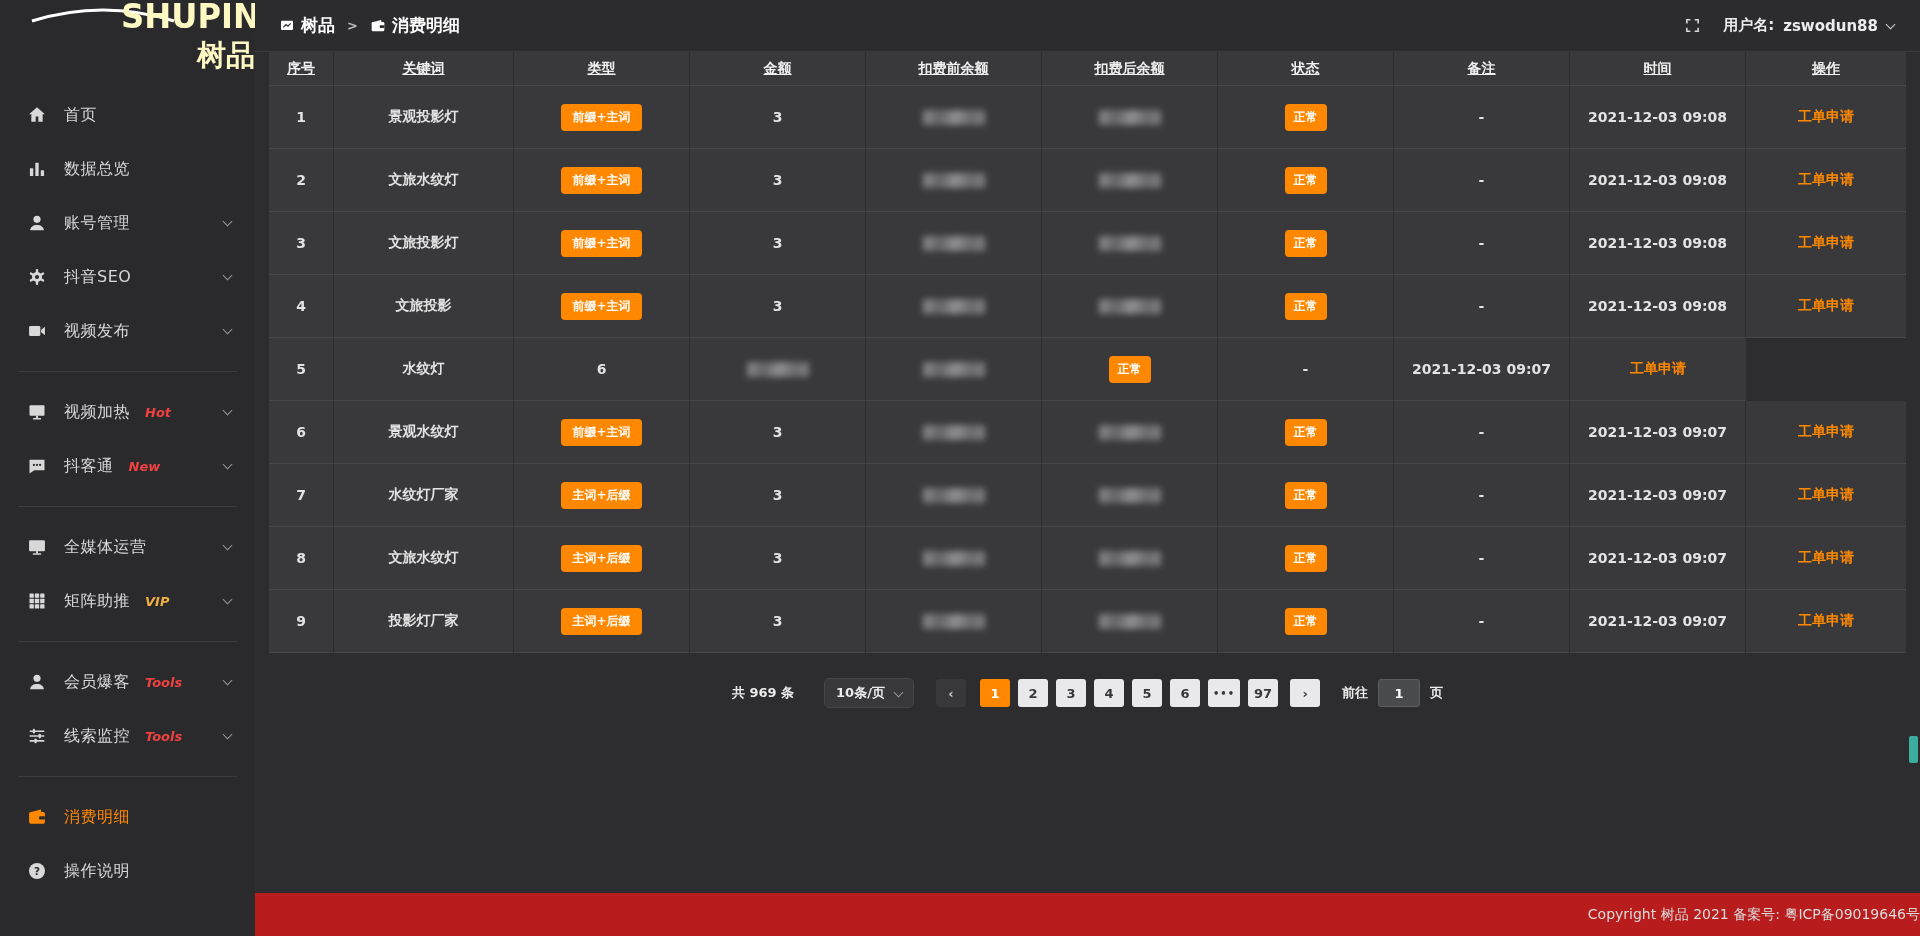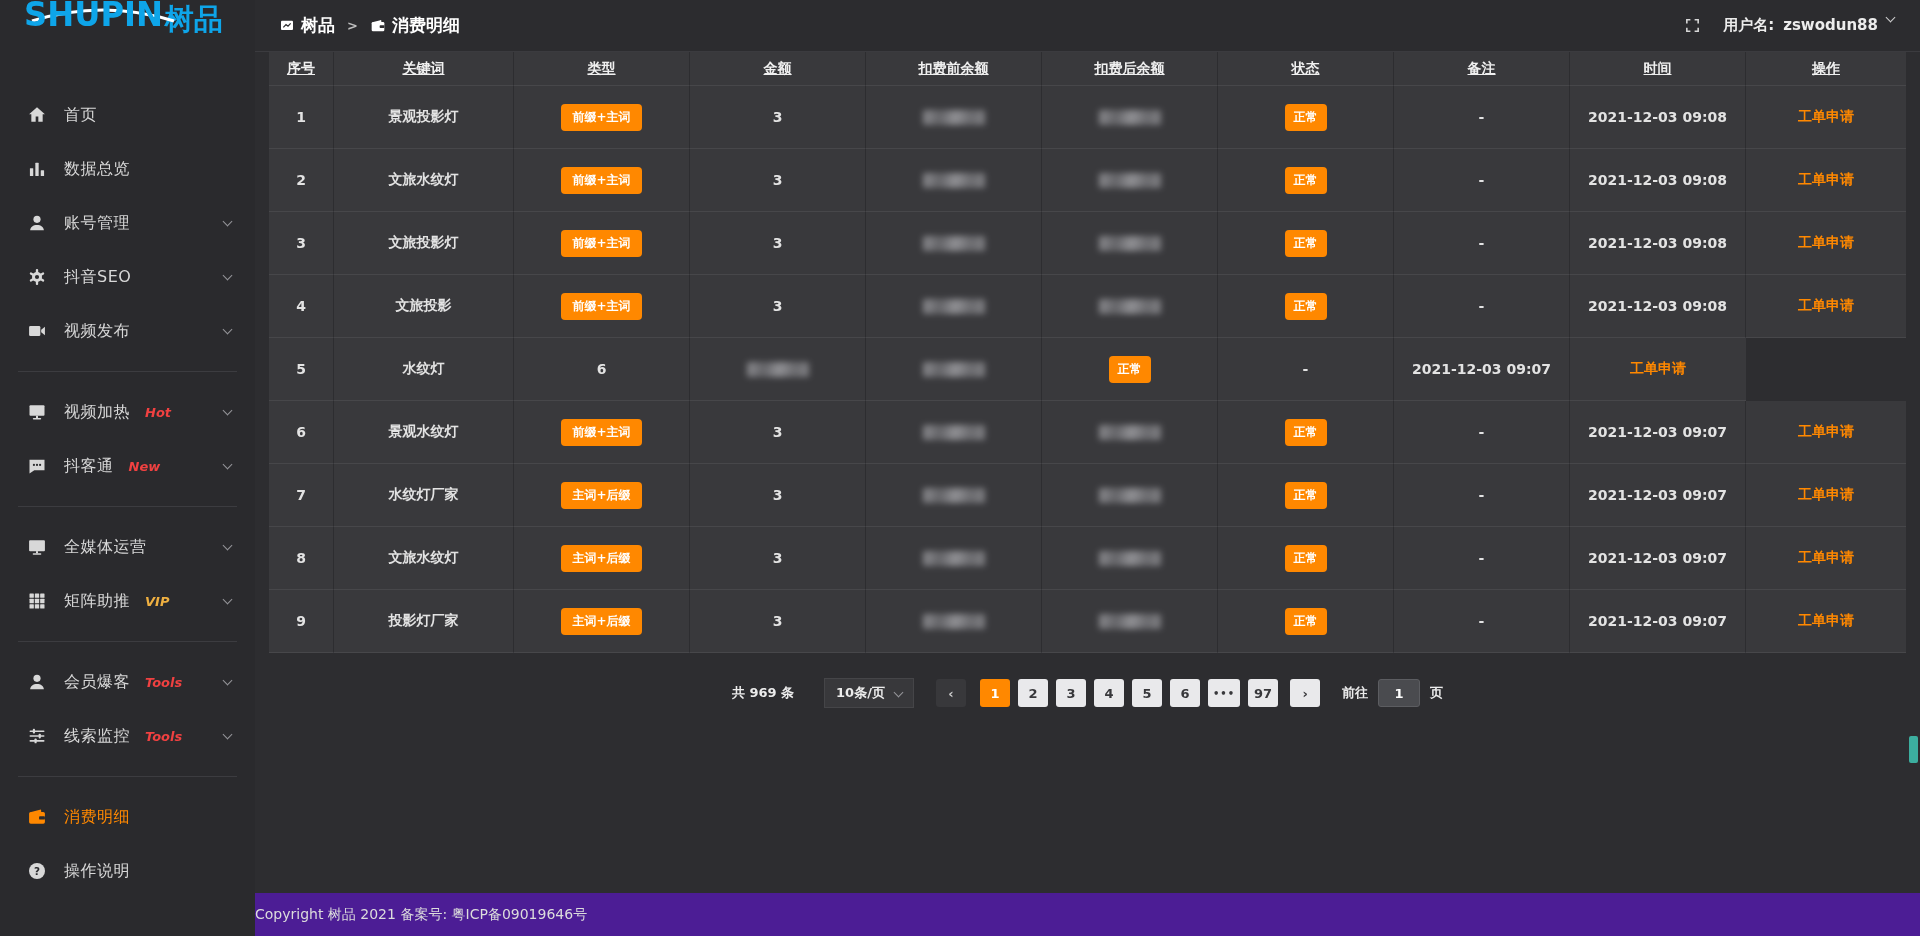--- a/index.html
+++ b/index.html
@@ -2,21 +2,21 @@
 <html><head>
 <meta charset="utf-8">
 <style>
   * { box-sizing: border-box; margin: 0; padding: 0; }
   html,body { width:1920px; height:936px; overflow:hidden; }
   body { background:#2d2d30; font-family:"DejaVu Sans","Liberation Sans",sans-serif; }
   .app { display:flex; width:1920px; height:936px; }
 
   
   .sidebar { width:255px; flex-shrink:0; background:#2a2a2d; }
-  .logo { height:74px; display:flex; padding:0 0 12px 24px; position:relative; color:#0ea5e9; cursor:pointer; }
+  .logo { height:74px; display:flex; align-items:flex-end; padding:0 0 12px 24px; position:relative; color:#fef9c3; cursor:pointer;flex-direction:column; }
   .logo-arc { position:absolute; top:7px; left:28px; }
   .logo-main { font-size:31px; font-weight:900; letter-spacing:0px; transform:scale(1.04,1.08); transform-origin:left bottom; }
   .logo-sub { font-size:29px; font-weight:900; margin-left:7px; }
   .menu { padding-top:14px; }
   .side-item { height:54px; display:flex; align-items:center; padding:0 24px 0 27px; color:#d8d8d8; font-size:16px; cursor:pointer; }
   .side-item .icon { width:20px; height:20px; margin-right:17px; display:inline-flex; flex-shrink:0; }
   .side-item .icon svg { width:20px; height:20px; }
   .side-label { font-weight:400; letter-spacing:.5px; }
   .side-badge { font-style:italic; font-weight:800; font-size:13px; margin-left:15px; }
   .badge-red { color:#f04141; }
@@ -29,21 +29,21 @@
   
   .main { flex:1; position:relative; display:flex; flex-direction:column; }
   .topbar { height:52px; flex-shrink:0; display:flex; align-items:center; padding:0 26px 0 24px; border-bottom:1px solid #3b3b3f; background:#2c2c2f; color:#fff; }
   .crumb { display:flex; align-items:center; font-size:17px; font-weight:600; cursor:pointer; }
   .crumb .icon { display:inline-flex; margin-right:6px; }
   .crumb .icon svg { width:16px; height:16px; }
   .crumb-sep { color:#bfbfbf; margin:0 12px; font-size:13px; font-weight:700; }
   .topbar-right { margin-left:auto; display:flex; align-items:center; color:#ececec; }
   .fs-icon { display:inline-flex; margin-right:22px; cursor:pointer; }
   .fs-icon svg { width:17px; height:17px; }
-  .user-box { display:flex; align-items:flex-start; gap:9px; font-size:15px; font-weight:600; cursor:pointer; }
+  .user-box { display:flex; align-items:center; gap:9px; font-size:15px; font-weight:600; cursor:pointer; }
   .user-box .chev { margin-top:-2px; border-color:#cfcfcf; }
 
   
   .content { flex:1; padding:0 14px; }
   .balance { margin:30px 0 17px 11px; color:#fff; font-size:15px; font-weight:800; }
   .balance .val { margin-left:7px; }
 
   .t-row { display:grid; grid-template-columns:65px 180px repeat(7,1fr) 160px; }
   .t-cell { background:#39393c; min-height:63px; display:flex; align-items:center; justify-content:center;
             border-right:1px solid #2d2d30; border-bottom:1px solid #47474a; color:#e3e3e3; font-size:14px; font-weight:700; }
@@ -51,33 +51,33 @@
   .t-head .t-cell { min-height:34px; height:34px; color:#f0f0f0;text-decoration:underline; }
   .type-badge, .status-badge { background:#ff8800; color:#fff; font-size:12px; font-weight:700; padding:5px 11px; border-radius:4px; white-space:nowrap; }
   .status-badge { padding:5px 9px; }
   .masked { width:62px; height:15px; border-radius:2px; filter:blur(3px); opacity:.85;
             background:linear-gradient(100deg,#8f8f93 8%,#6b6b6f 28%,#a0a0a4 52%,#737377 76%,#8e8e92 100%); }
   .action-link { color:#ff8800; font-size:14px; font-weight:700; cursor:pointer; }
 
   
   .pagination { display:flex; align-items:center; justify-content:center; margin-top:25px; color:#ececec; font-size:13px; font-weight:700; }
   .pg-total { margin-right:30px; }
-  .page-size { background:#38383b; height:30px; padding:0 11px; display:flex; align-items:center; gap:10px; border-radius:0; border:1px solid #454548; cursor:pointer; margin-right:18px; }
+  .page-size { background:#38383b; height:30px; padding:0 11px; display:flex; align-items:center; gap:10px; border-radius:5px; border:1px solid #454548; cursor:pointer; margin-right:18px; }
   .page-size .chev { margin-top:-2px; }
   .pg-btn { min-width:30px; height:28px; padding:0 5px; margin:0 4px; border-radius:3px; display:flex; align-items:center; justify-content:center;
             background:#e9e9eb; color:#38383b; font-size:13px; font-weight:700; cursor:pointer; }
   .pg-btn.active { background:#ff8800; color:#fff; }
   .pg-btn.prev { background:#38383b; color:#cfcfcf; margin-right:10px; }
   .pg-btn.next { margin-left:8px; }
   .pg-ellipsis { letter-spacing:1px; font-size:10px; }
   .goto-wrap { display:flex; align-items:center; gap:10px; margin-left:18px; }
   .goto-input { width:42px; height:28px; background:#4a4b4f; border:1px solid #5c5d61; border-radius:3px; color:#fff; text-align:center; font-size:13px; font-weight:700; font-family:inherit; }
 
   
-  .footer { height:43px; flex-shrink:0; background:#4c1d95; display:flex; align-items:center; justify-content:flex-start; color:#dcdcdc; font-size:14px; }
+  .footer { height:43px; flex-shrink:0; background:#b91c1c; display:flex; align-items:center; justify-content:flex-end; color:#dcdcdc; font-size:14px; }
   .float-widget { position:absolute; right:2px; top:736px; width:9px; height:27px; background:#3cae9f; border-radius:2px; cursor:pointer; }
 </style>
 </head>
 <body>
 
 <div class="app">
 
   <aside class="sidebar">
     <div class="logo">
       <svg class="logo-arc" width="150" height="16" viewBox="0 0 150 16">

